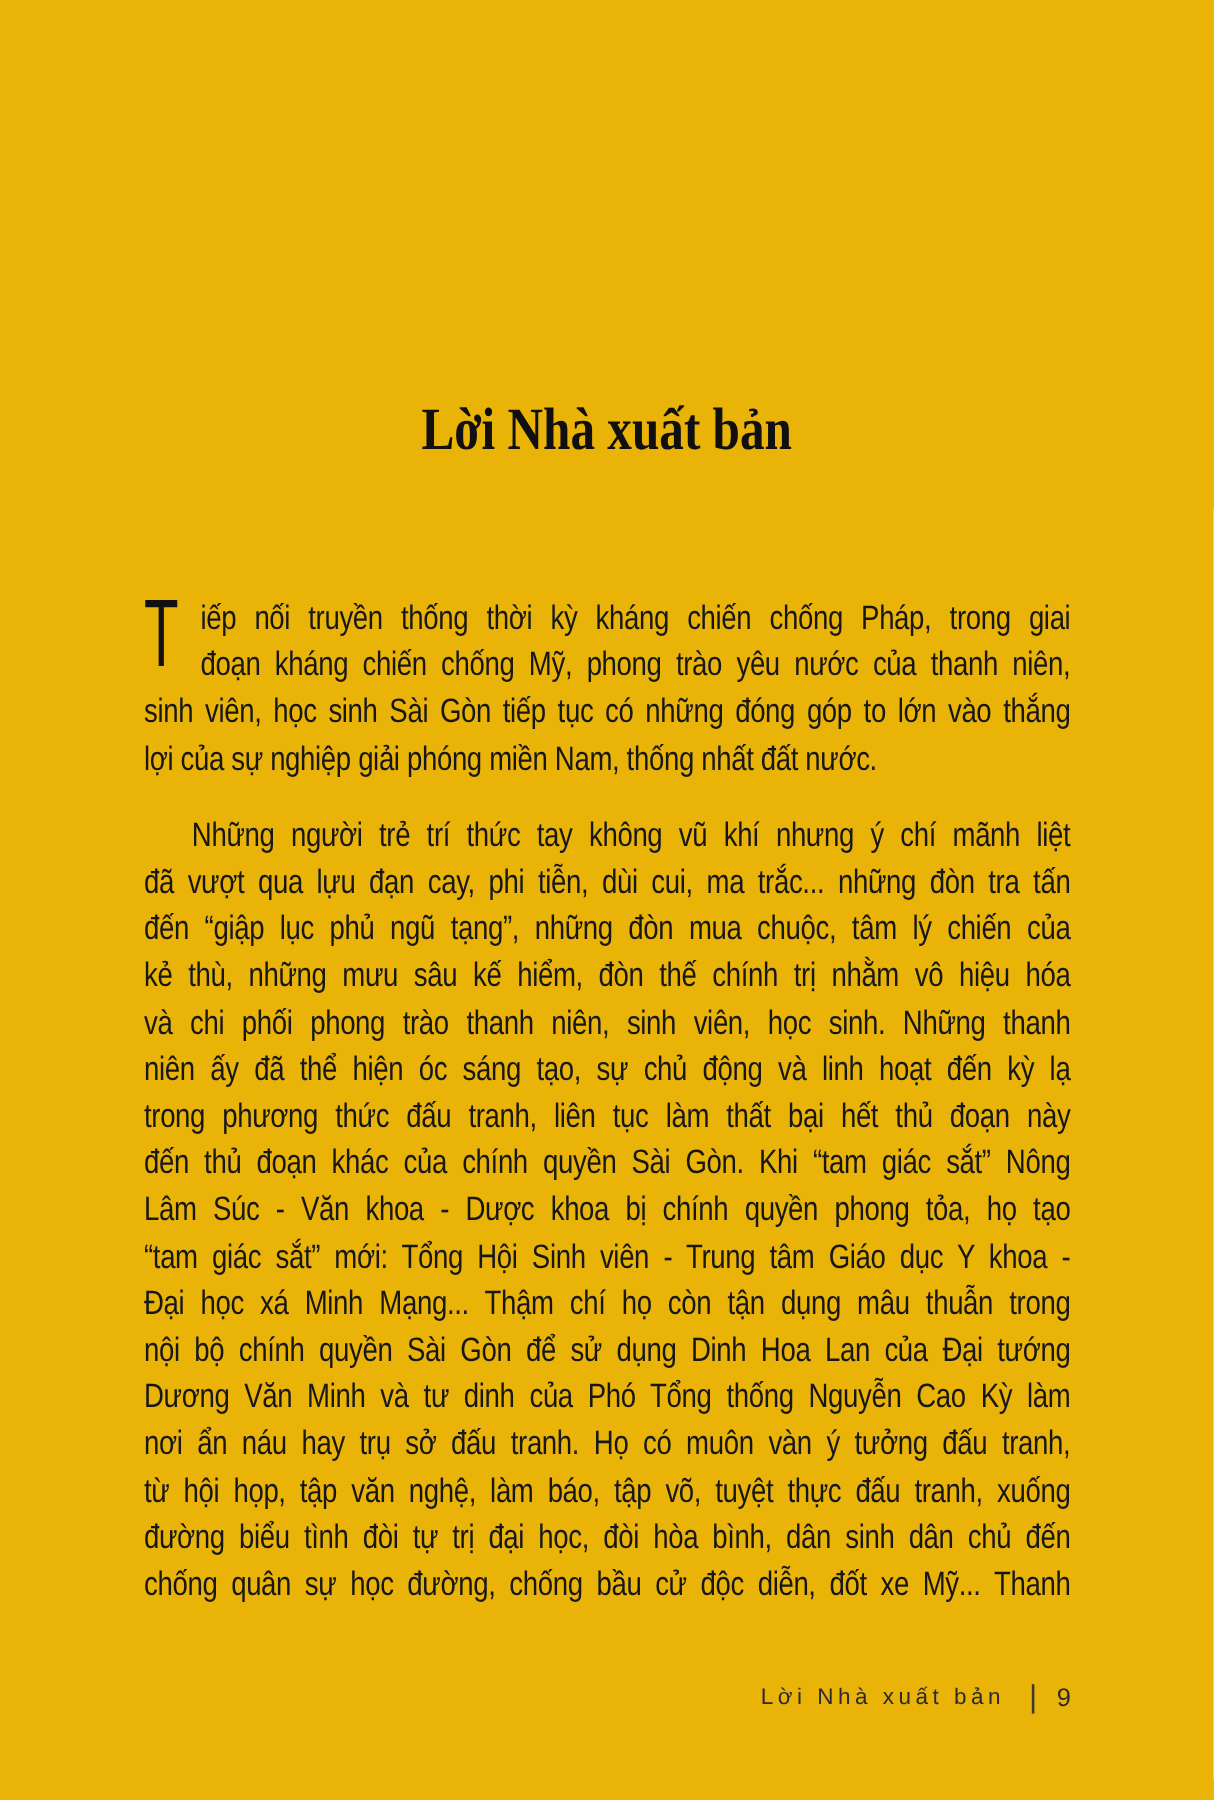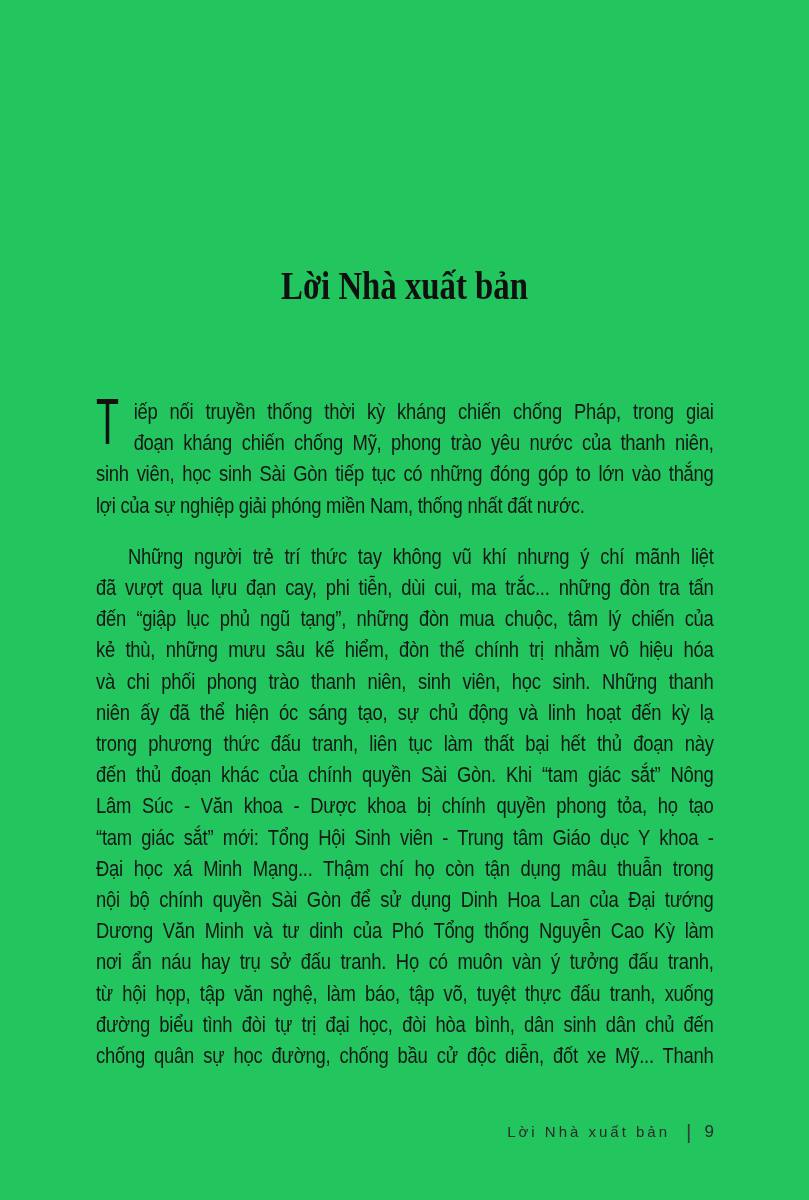--- a/index.html
+++ b/index.html
@@ -4,21 +4,21 @@
 <style>
   html, body {
     margin: 0;
     padding: 0;
     background: #e8e8e8;
   }
   .page {
     position: relative;
     width: 809px;
     height: 1200px;
-    background: #22c55e;
+    background: #eab308;
     margin: 0 auto;
     overflow: hidden;
     font-family: "Liberation Sans", sans-serif;
     color: #1a1a1a;
   }
   .page-title {
     position: absolute;
     top: 264px;
     left: 0;
     width: 809px;

